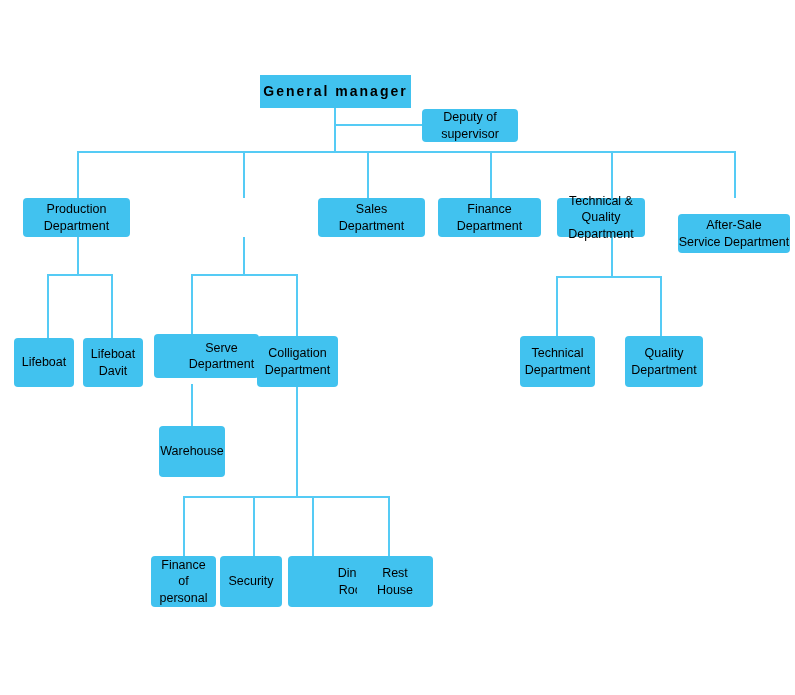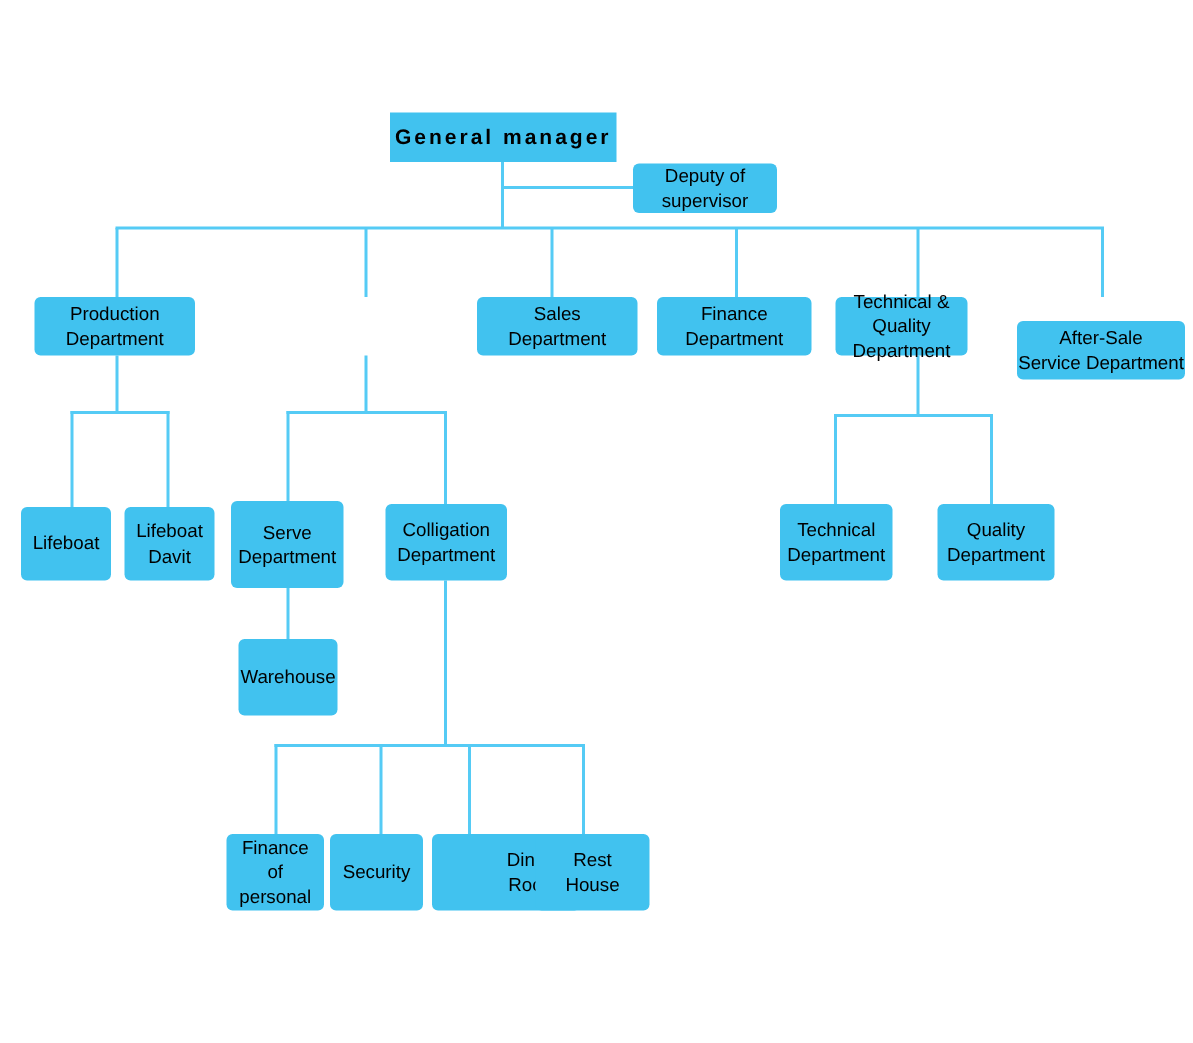--- a/index.html
+++ b/index.html
@@ -99,21 +99,21 @@
 Department</div>
 
   <div class="node" style="left:678px;top:194px;width:112px;height:39px;margin-top:20px;">After-Sale
 Service Department</div>
 
   <div class="node" style="left:14px;top:338px;width:60px;height:49px;">Lifeboat</div>
 
   <div class="node" style="left:83px;top:338px;width:60px;height:49px;">Lifeboat
 Davit</div>
 
-  <div class="node" style="left:154px;top:334px;width:75px;height:58px;">Serve
+  <div class="node" style="left:154px;top:334px;width:75px;height:44px;padding-left:30px;">Serve
 Department</div>
 
   <div class="node" style="left:257px;top:336px;width:81px;height:51px;">Colligation
 Department</div>
 
   <div class="node" style="left:520px;top:336px;width:75px;height:51px;">Technical
 Department</div>
 
   <div class="node" style="left:625px;top:336px;width:78px;height:51px;">Quality
 Department</div>

